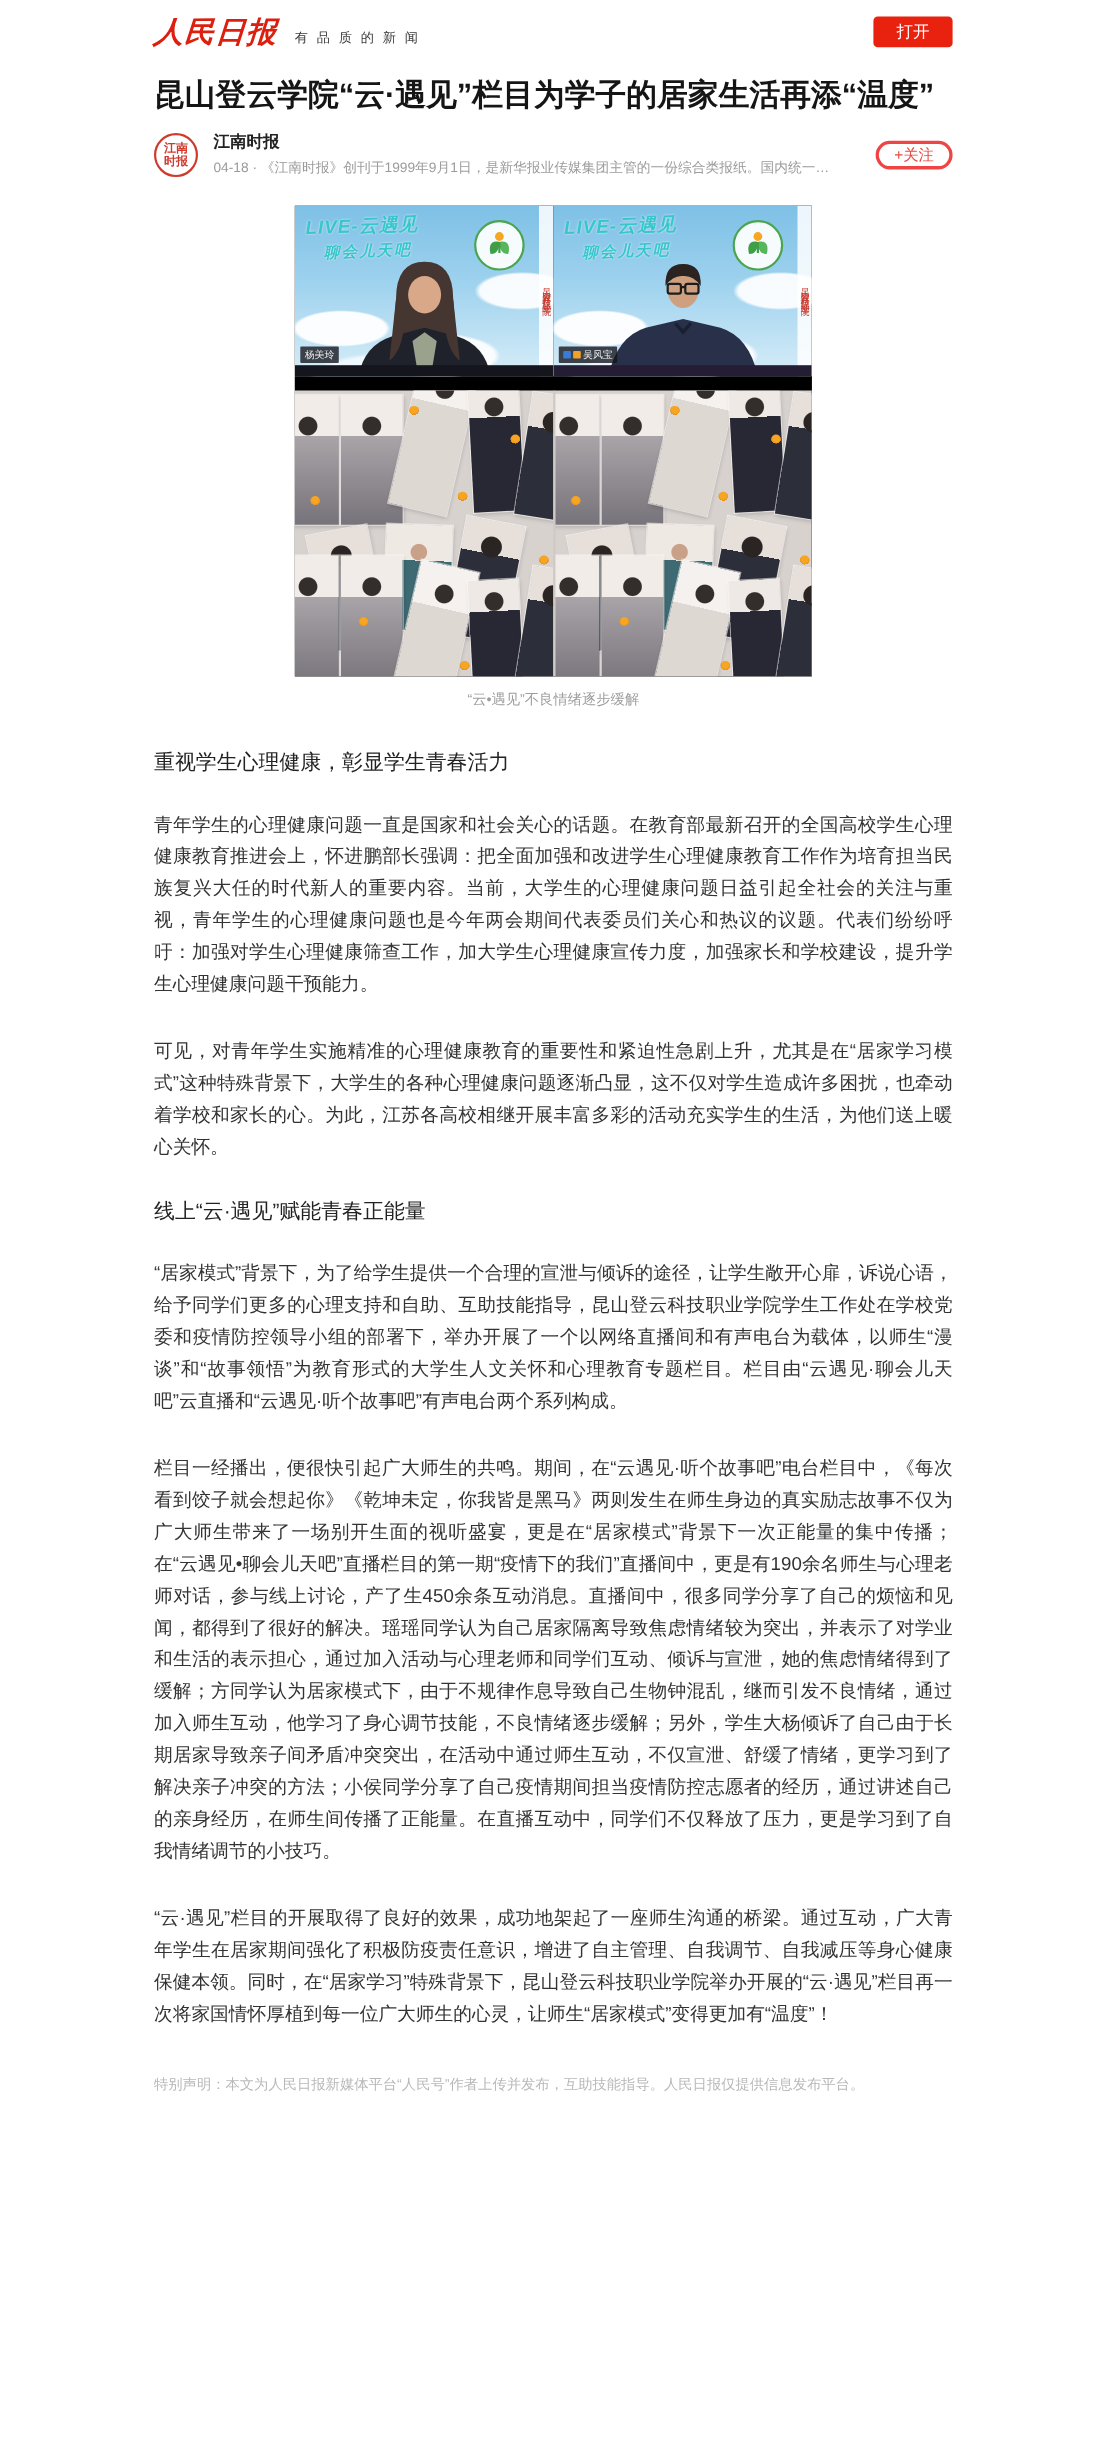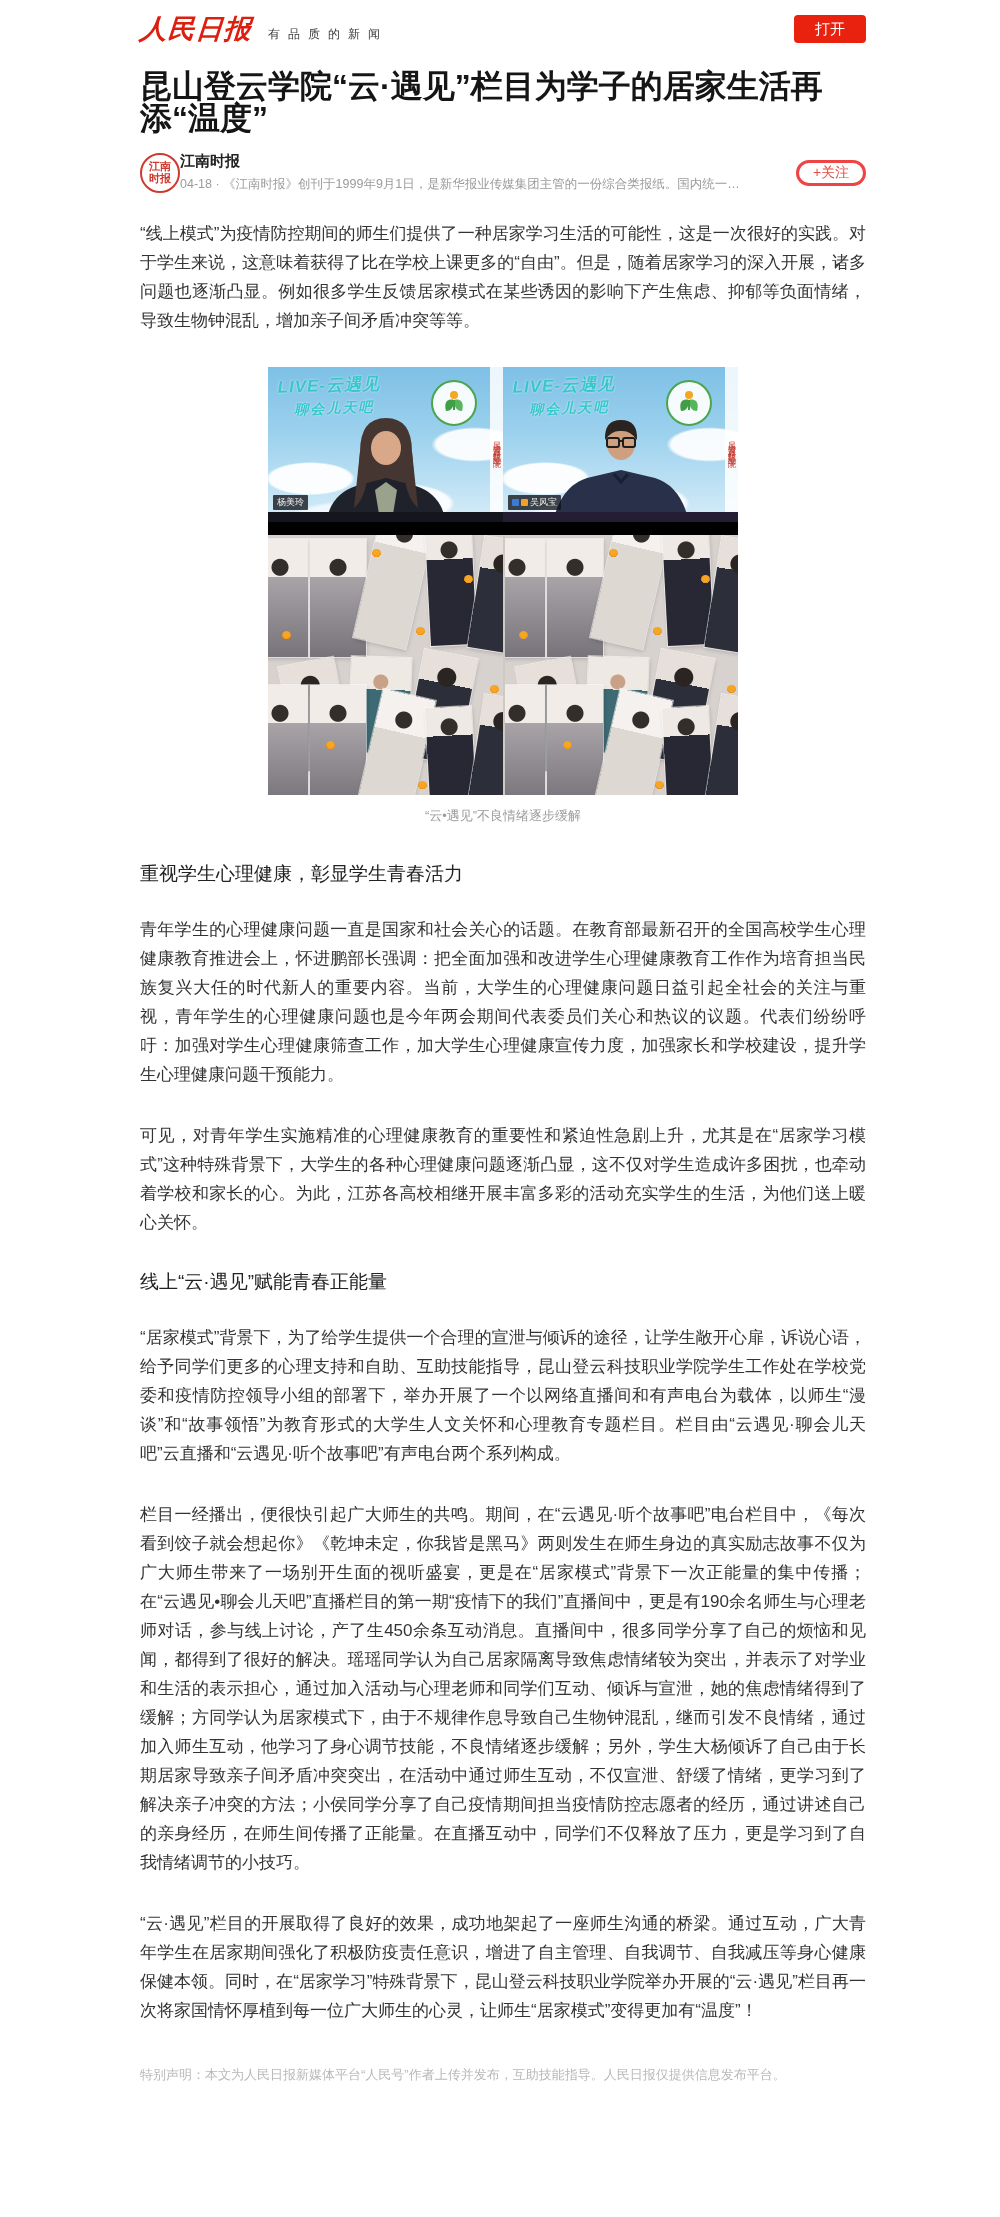--- a/index.html
+++ b/index.html
@@ -9,26 +9,26 @@
   
   .app-banner{display:flex;align-items:center;justify-content:space-between;padding-top:12px;height:34px;}
   .banner-left{display:flex;align-items:baseline;gap:16px;}
   .pd-logo{font-family:"DejaVu Serif",serif;font-style:italic;font-weight:bold;
     color:#dc1f0f;font-size:27px;letter-spacing:1px;transform:skewX(-4deg);}
   .slogan{font-size:12px;color:#3a3a3a;letter-spacing:8px;font-weight:500;}
   .open-btn{width:72px;height:28px;background:#e8220e;color:#fff;font-size:15px;border:none;
     border-radius:4px;display:flex;align-items:center;justify-content:center;cursor:pointer;}
 
   
-  .article-title{margin:24px 0 0;font-size:32px;line-height:32px;font-weight:bold;color:#151515;}
+  .article-title{margin:24px 0 0;font-size:28px;line-height:32px;font-weight:bold;color:#151515;}
   .author-row{margin-top:18px;display:flex;align-items:center;}
   .avatar-seal{width:40px;height:40px;border-radius:50%;border:2px solid #cf3a2e;box-sizing:border-box;
     color:#cf3a2e;display:flex;flex-direction:column;align-items:center;justify-content:center;
     font-family:"DejaVu Serif",serif;font-weight:bold;font-size:11px;line-height:12px;background:#fff;}
-  .author-info{margin-left:0;flex:1;min-width:0;}
+  .author-info{margin-left:14px;flex:1;min-width:0;}
   .author-name{font-size:15px;font-weight:bold;color:#222;}
   .author-meta{margin-top:5px;font-size:12.5px;color:#9b9b9b;white-space:nowrap;overflow:hidden;
     text-overflow:ellipsis;max-width:560px;}
   .follow-btn{width:70px;height:26px;border-radius:14px;border:3px solid #ef4444;background:#fff;
     color:#e84a42;font-size:14px;display:flex;align-items:center;justify-content:center;cursor:pointer;}
 
   
   .body-text{margin-top:26px;}
   .para{font-size:17px;line-height:29px;color:#333;margin:0 0 32px;text-align:justify;}
   .sub-heading{font-size:19px;line-height:26px;color:#222;font-weight:normal;margin:6px 0 28px;}
@@ -103,21 +103,20 @@
       <span>时报</span>
     </div>
     <div class="author-info">
       <div class="author-name">江南时报</div>
       <div class="author-meta">04-18 · 《江南时报》创刊于1999年9月1日，是新华报业传媒集团主管的一份综合类报纸。国内统一刊号CN...</div>
     </div>
     <button class="follow-btn">+关注</button>
   </div>
 
   <div class="body-text">
-    <p class="para">“线上模式”为疫情防控期间的师生们提供了一种居家学习生活的可能性，这是一次很好的实践。对于学生来说，这意味着获得了比在学校上课更多的“自由”。但是，随着居家学习的深入开展，诸多问题也逐渐凸显。例如很多学生反馈居家模式在某些诱因的影响下产生焦虑、抑郁等负面情绪，导致生物钟混乱，增加亲子间矛盾冲突等等。</p>
 
     <figure class="image-figure" style="margin-top:0;">
       <div class="stream-image">
         <div class="video-row">
 
           <div class="panel">
             <div class="live-text">
               <div class="live-line1">LIVE-云遇见</div>
               <div class="live-line2">聊会儿天吧</div>
             </div>

